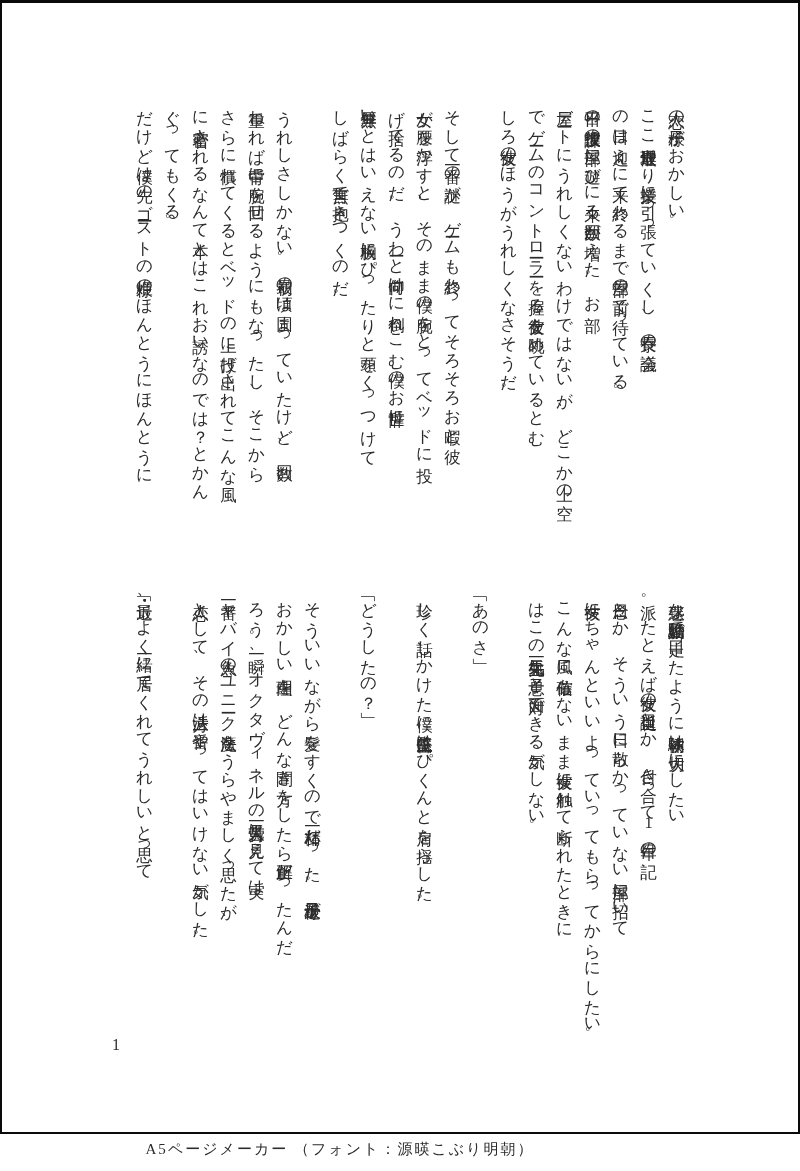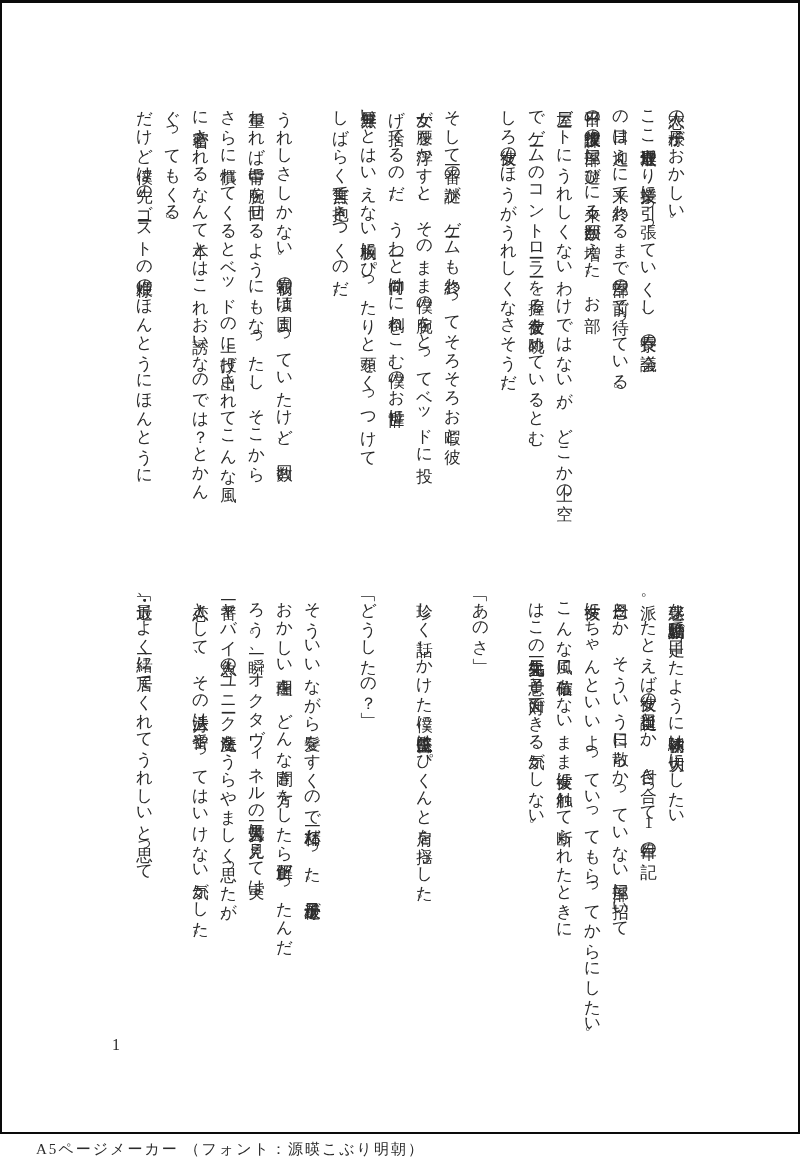--- a/index.html
+++ b/index.html
@@ -50,21 +50,21 @@
     left: 110px;
     top: 1033px;
     font-size: 16px;
     color: #2b2b2b;
   }
   .footer {
     position: absolute;
     top: 1140px;
     left: 0;
     width: 644px;
-    text-align: left;
+    text-align: center;
     font-size: 15px;
     letter-spacing: 2px;
     color: #2b2b2b;
     padding-left: 36px;
   }
 </style>
 </head>
 <body>
 
 <div class="canvas">

